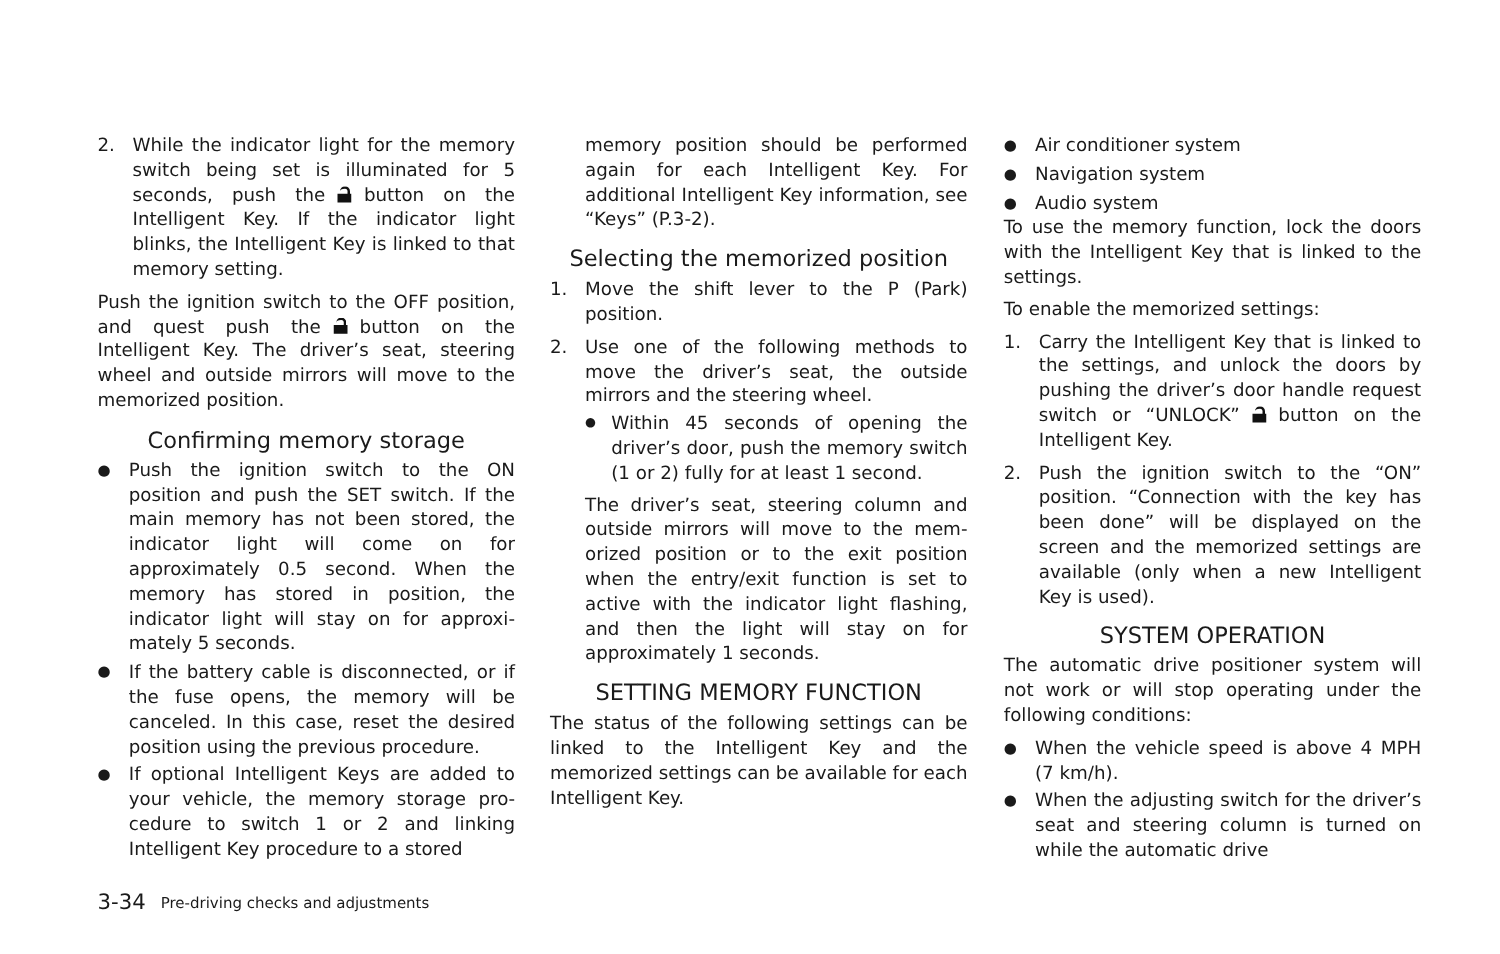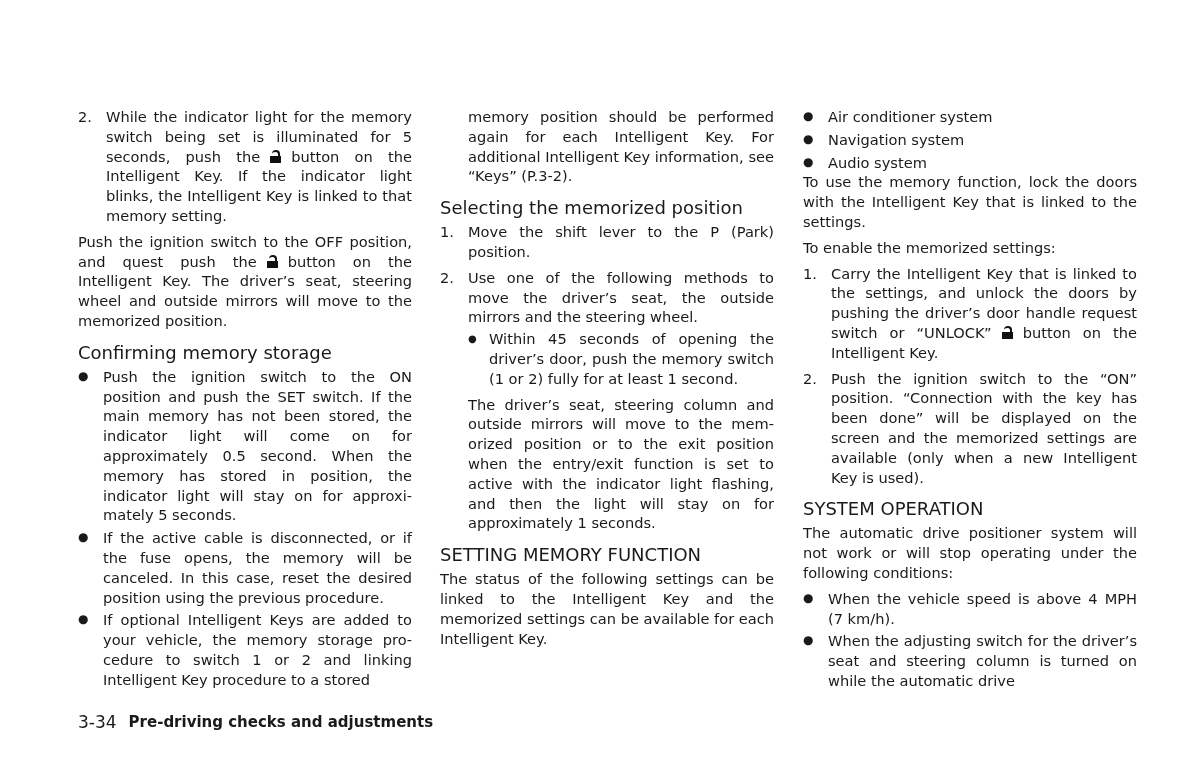--- a/index.html
+++ b/index.html
@@ -3,55 +3,55 @@
 <meta charset="utf-8">
 <style>
   html, body { margin: 0; padding: 0; background: #ffffff; }
   body { width: 1200px; height: 763px; position: relative; overflow: hidden;
          font-family: "DejaVu Sans", sans-serif; color: #1a1a1a; }
   .col { position: absolute; top: 107px; width: 334px; font-size: 14.6px; line-height: 19.8px; }
   #col1 { left: 78px; }
   #col2 { left: 440px; }
   #col3 { left: 803px; }
   p { margin: 0 0 6px 0; text-align: justify; text-align-last: left; }
-  .hd { font-size: 18px; line-height: 24px; margin: 10px 0 2px 0; font-weight: normal; }
+  .hd { font-size: 18px; line-height: 24px; margin: 10px 0 2px 0; font-weight: normal; text-align: center; }
   .num { display: flex; margin: 0 0 6px 0; }
   .num .n { width: 28px; flex: none; }
   .num .t { flex: 1; text-align: justify; text-align-last: left; }
   .bul { display: flex; margin: 0 0 3px 0; }
   .bul .b { width: 25px; flex: none; font-size: 12px; line-height: 19.8px; }
   .bul .t { flex: 1; text-align: justify; text-align-last: left; }
   .cont { padding-left: 28px; }
   .sub { padding-left: 28px; }
   .sub .bul .b { width: 21px; font-size: 10px; }
   .lock { display: inline-block; width: 11px; height: 13px; vertical-align: -1px; margin: 0 10px; position: relative; }
   .lock:before { content: ""; position: absolute; left: 2px; top: 0; width: 6px; height: 5px;
                  border: 2px solid #111; border-bottom: none; border-left: none; border-radius: 4px 4px 0 0; }
   .lock:after { content: ""; position: absolute; left: 0; bottom: 0; width: 11px; height: 7px; background: #111; }
   .footer { position: absolute; left: 78px; top: 712px; display: flex; align-items: center; }
   .footer .pg { font-size: 17px; margin-right: 12px; }
-  .footer .ti { font-size: 15px; font-weight: bold; }
+  .footer .ti { font-size: 12px; font-weight: normal; }
 </style>
 </head>
 <body>
 
 <div id="col1" class="col">
   <div class="num">
     <span class="n">2.</span>
     <span class="t"><span>While the indicator light for the memory switch being set is illuminated for 5 seconds, push the</span><span class="lock"></span><span>button on the Intelligent Key. If the indicator light blinks, the Intelligent Key is linked to that memory setting.</span></span>
   </div>
   <p><span>Push the ignition switch to the OFF posi­tion, and quest push the</span><span class="lock"></span><span>button on the Intelligent Key. The driver’s seat, steering wheel and outside mirrors will move to the memorized position.</span></p>
   <div class="hd">Confirming memory storage</div>
   <div class="bul">
       <span class="b">●</span>
       <span class="t">Push the ignition switch to the ON position and push the SET switch. If the main memory has not been stored, the indicator light will come on for approximately 0.5 second. When the memory has stored in position, the indicator light will stay on for approxi­mately 5 seconds.</span>
     </div>
   <div class="bul">
       <span class="b">●</span>
-      <span class="t">If the active cable is disconnected, or if the fuse opens, the memory will be canceled. In this case, reset the desired position using the previous procedure.</span>
+      <span class="t">If the battery cable is disconnected, or if the fuse opens, the memory will be canceled. In this case, reset the desired position using the previous procedure.</span>
     </div>
   <div class="bul">
       <span class="b">●</span>
       <span class="t">If optional Intelligent Keys are added to your vehicle, the memory storage pro­cedure to switch 1 or 2 and linking Intelligent Key procedure to a stored</span>
     </div>
 </div>
 
 <div id="col2" class="col">
   <p class="cont">memory position should be performed again for each Intelligent Key. For additional Intelligent Key information, see “Keys” (P.3-2).</p>
   <div class="hd">Selecting the memorized position</div>

